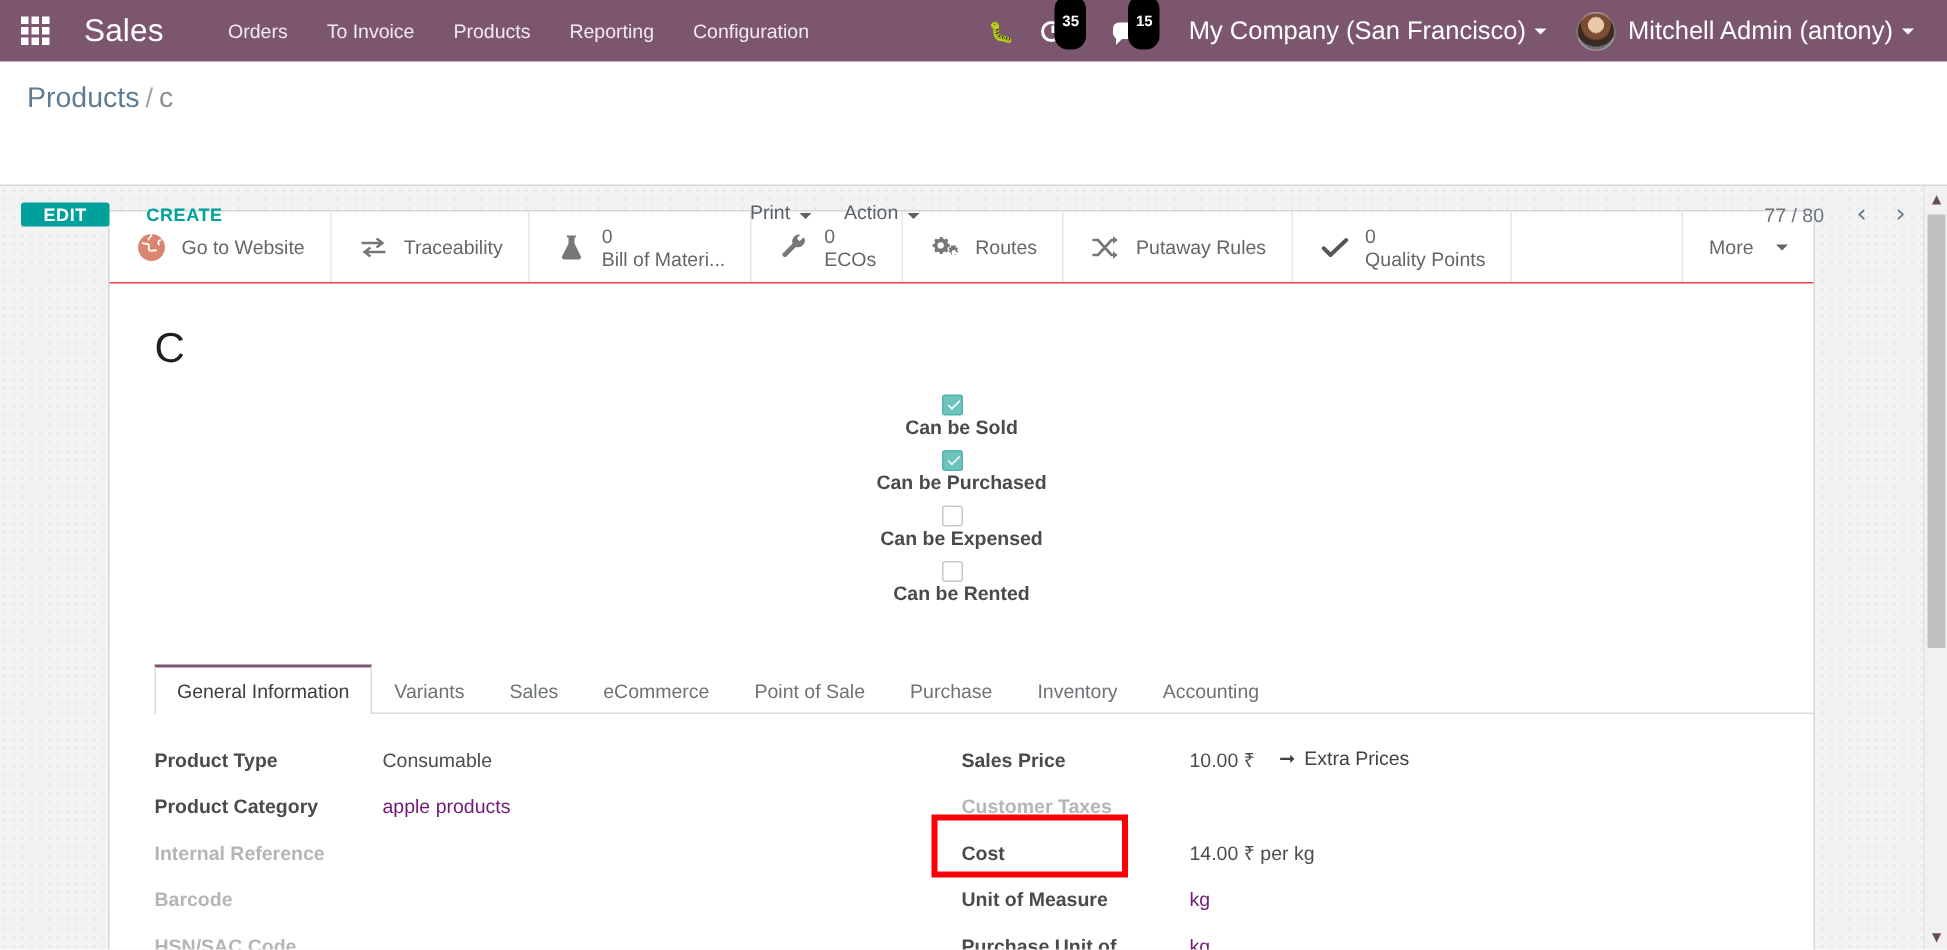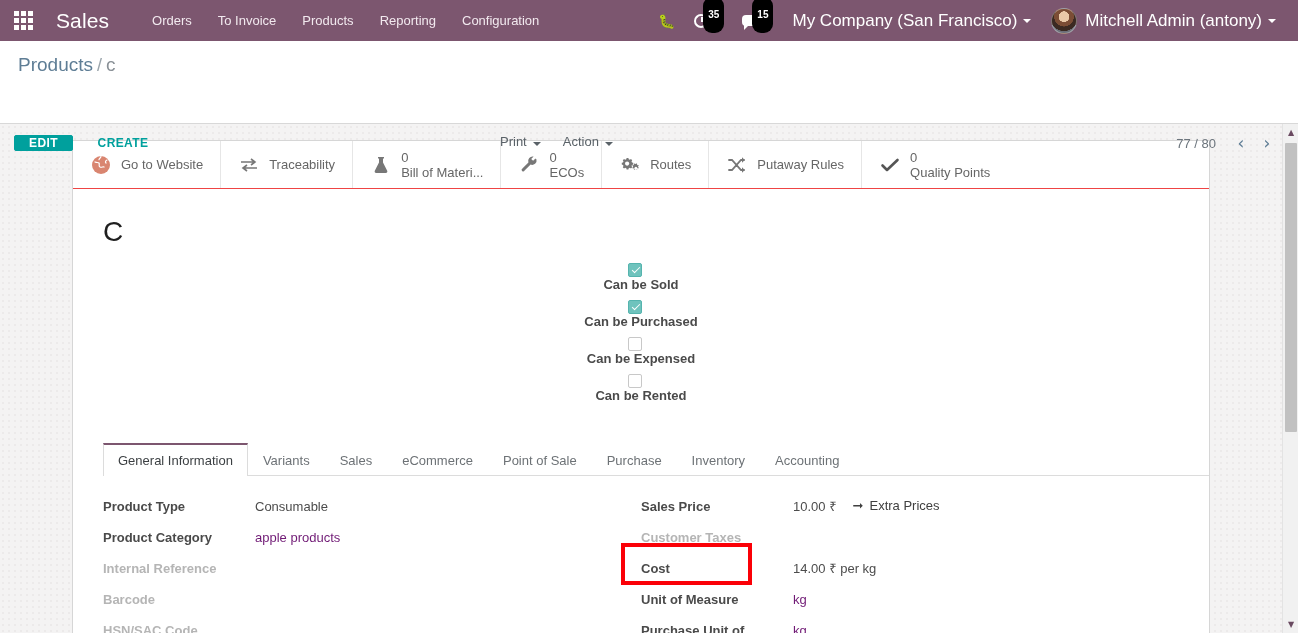--- a/index.html
+++ b/index.html
@@ -435,20 +435,24 @@
             <svg width="20" height="20" viewBox="0 0 20 20" stroke="#555" stroke-width="2.6" fill="none" stroke-linecap="round" stroke-linejoin="round">
                 <path d="M2.5 10.5l4.5 4.5L17.5 5"></path>
               </svg>
           </span>
           <span class="sb-text">
             <span class="sb-value">0</span>
             <span class="sb-label">Quality Points</span>
           </span>
         </div>
 
+        <div class="stat-btn stat-more">
+          <span>More</span>
+          <span class="caret"></span>
+        </div>
       </div>
 
       <div class="sheet-body">
         <h1 class="product-title">C</h1>
 
         <div class="cb-row">
           <span class="cb checked"></span>
           <span class="cb-label">Can be Sold</span>
         </div>
         <div class="cb-row">

